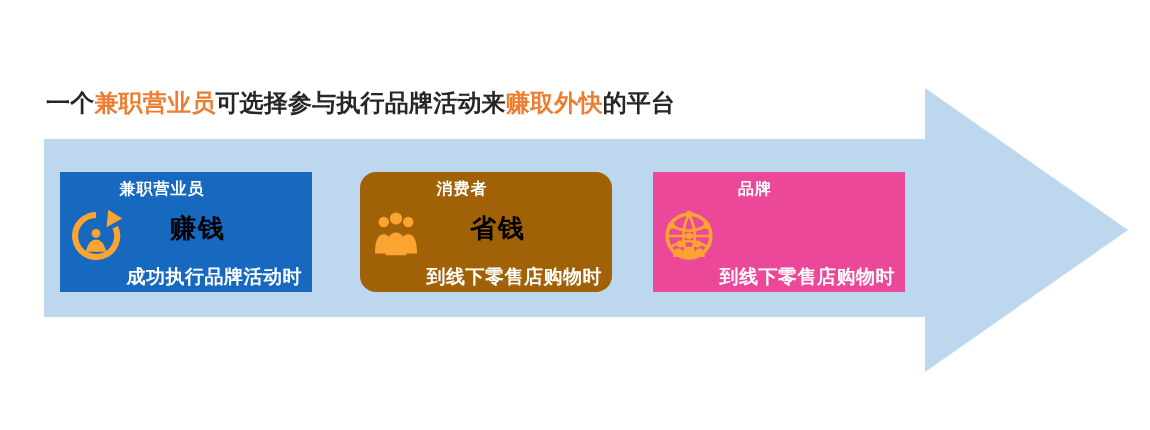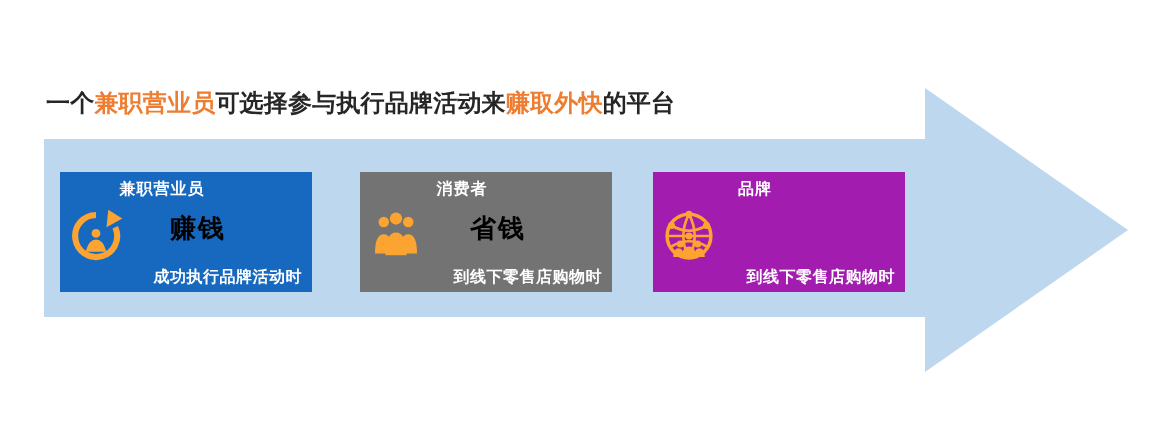--- a/index.html
+++ b/index.html
@@ -45,22 +45,22 @@
 
   
   .card {
     position: absolute;
     top: 172px;
     width: 252px;
     height: 120px;
     box-sizing: border-box;
   }
   #card-0 { left: 60px;  background: #1769C0; }
-  #card-1 { left: 360px; background: #737373; }
-  #card-2 { left: 653px; background: #a21caf; }
+  #card-1 { left: 360px; background: #a16207; border-radius: 16px; }
+  #card-2 { left: 653px; background: #ec4899; }
 
   .card-header {
     position: absolute;
     top: 6px;
     left: 0;
     right: 0;
     text-align: center;
     color: #ffffff;
     font-size: 16px;
     font-weight: bold;
@@ -84,21 +84,21 @@
     line-height: 34px;
     letter-spacing: 2px;
     padding-left: 24px;
   }
 
   .card-sub {
     position: absolute;
     bottom: 4px;
     right: 10px;
     color: #ffffff;
-    font-size: 16px;
+    font-size: 19px;
     font-weight: bold;
     line-height: 22px;
     letter-spacing: 0.5px;
   }
 
   .card-icon {
     position: absolute;
     left: 8px;
     top: 36px;
     width: 56px;

